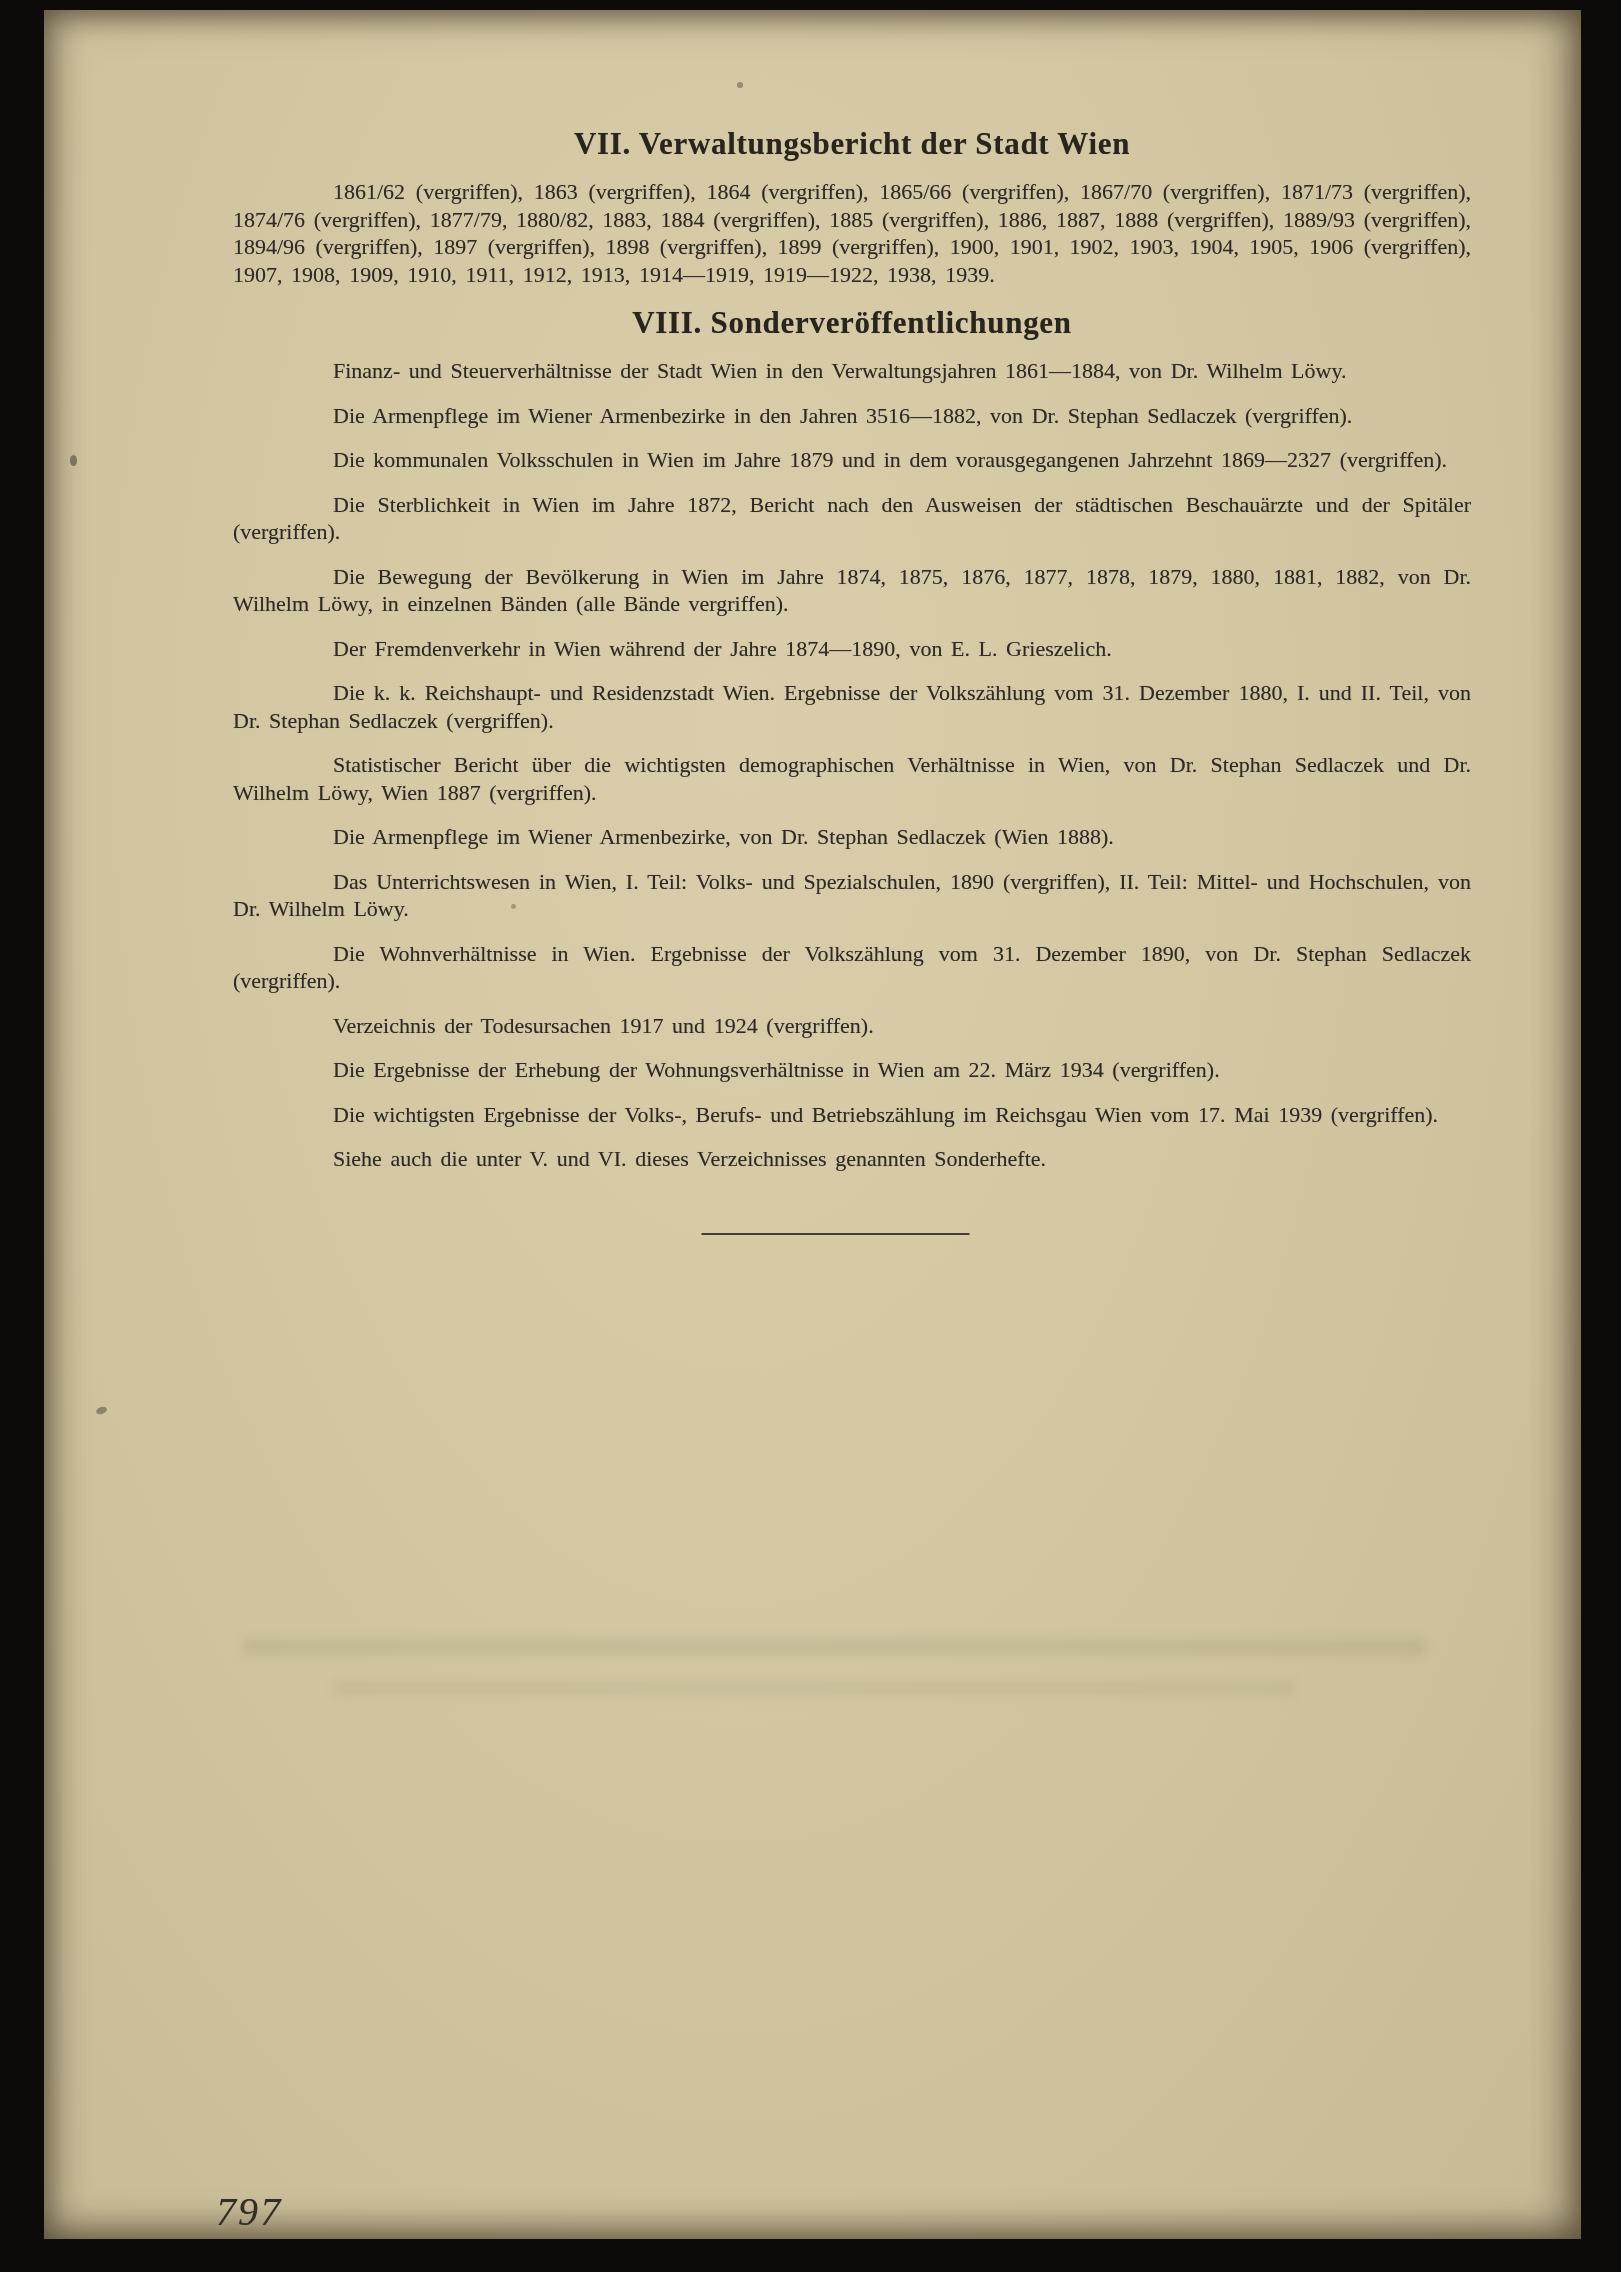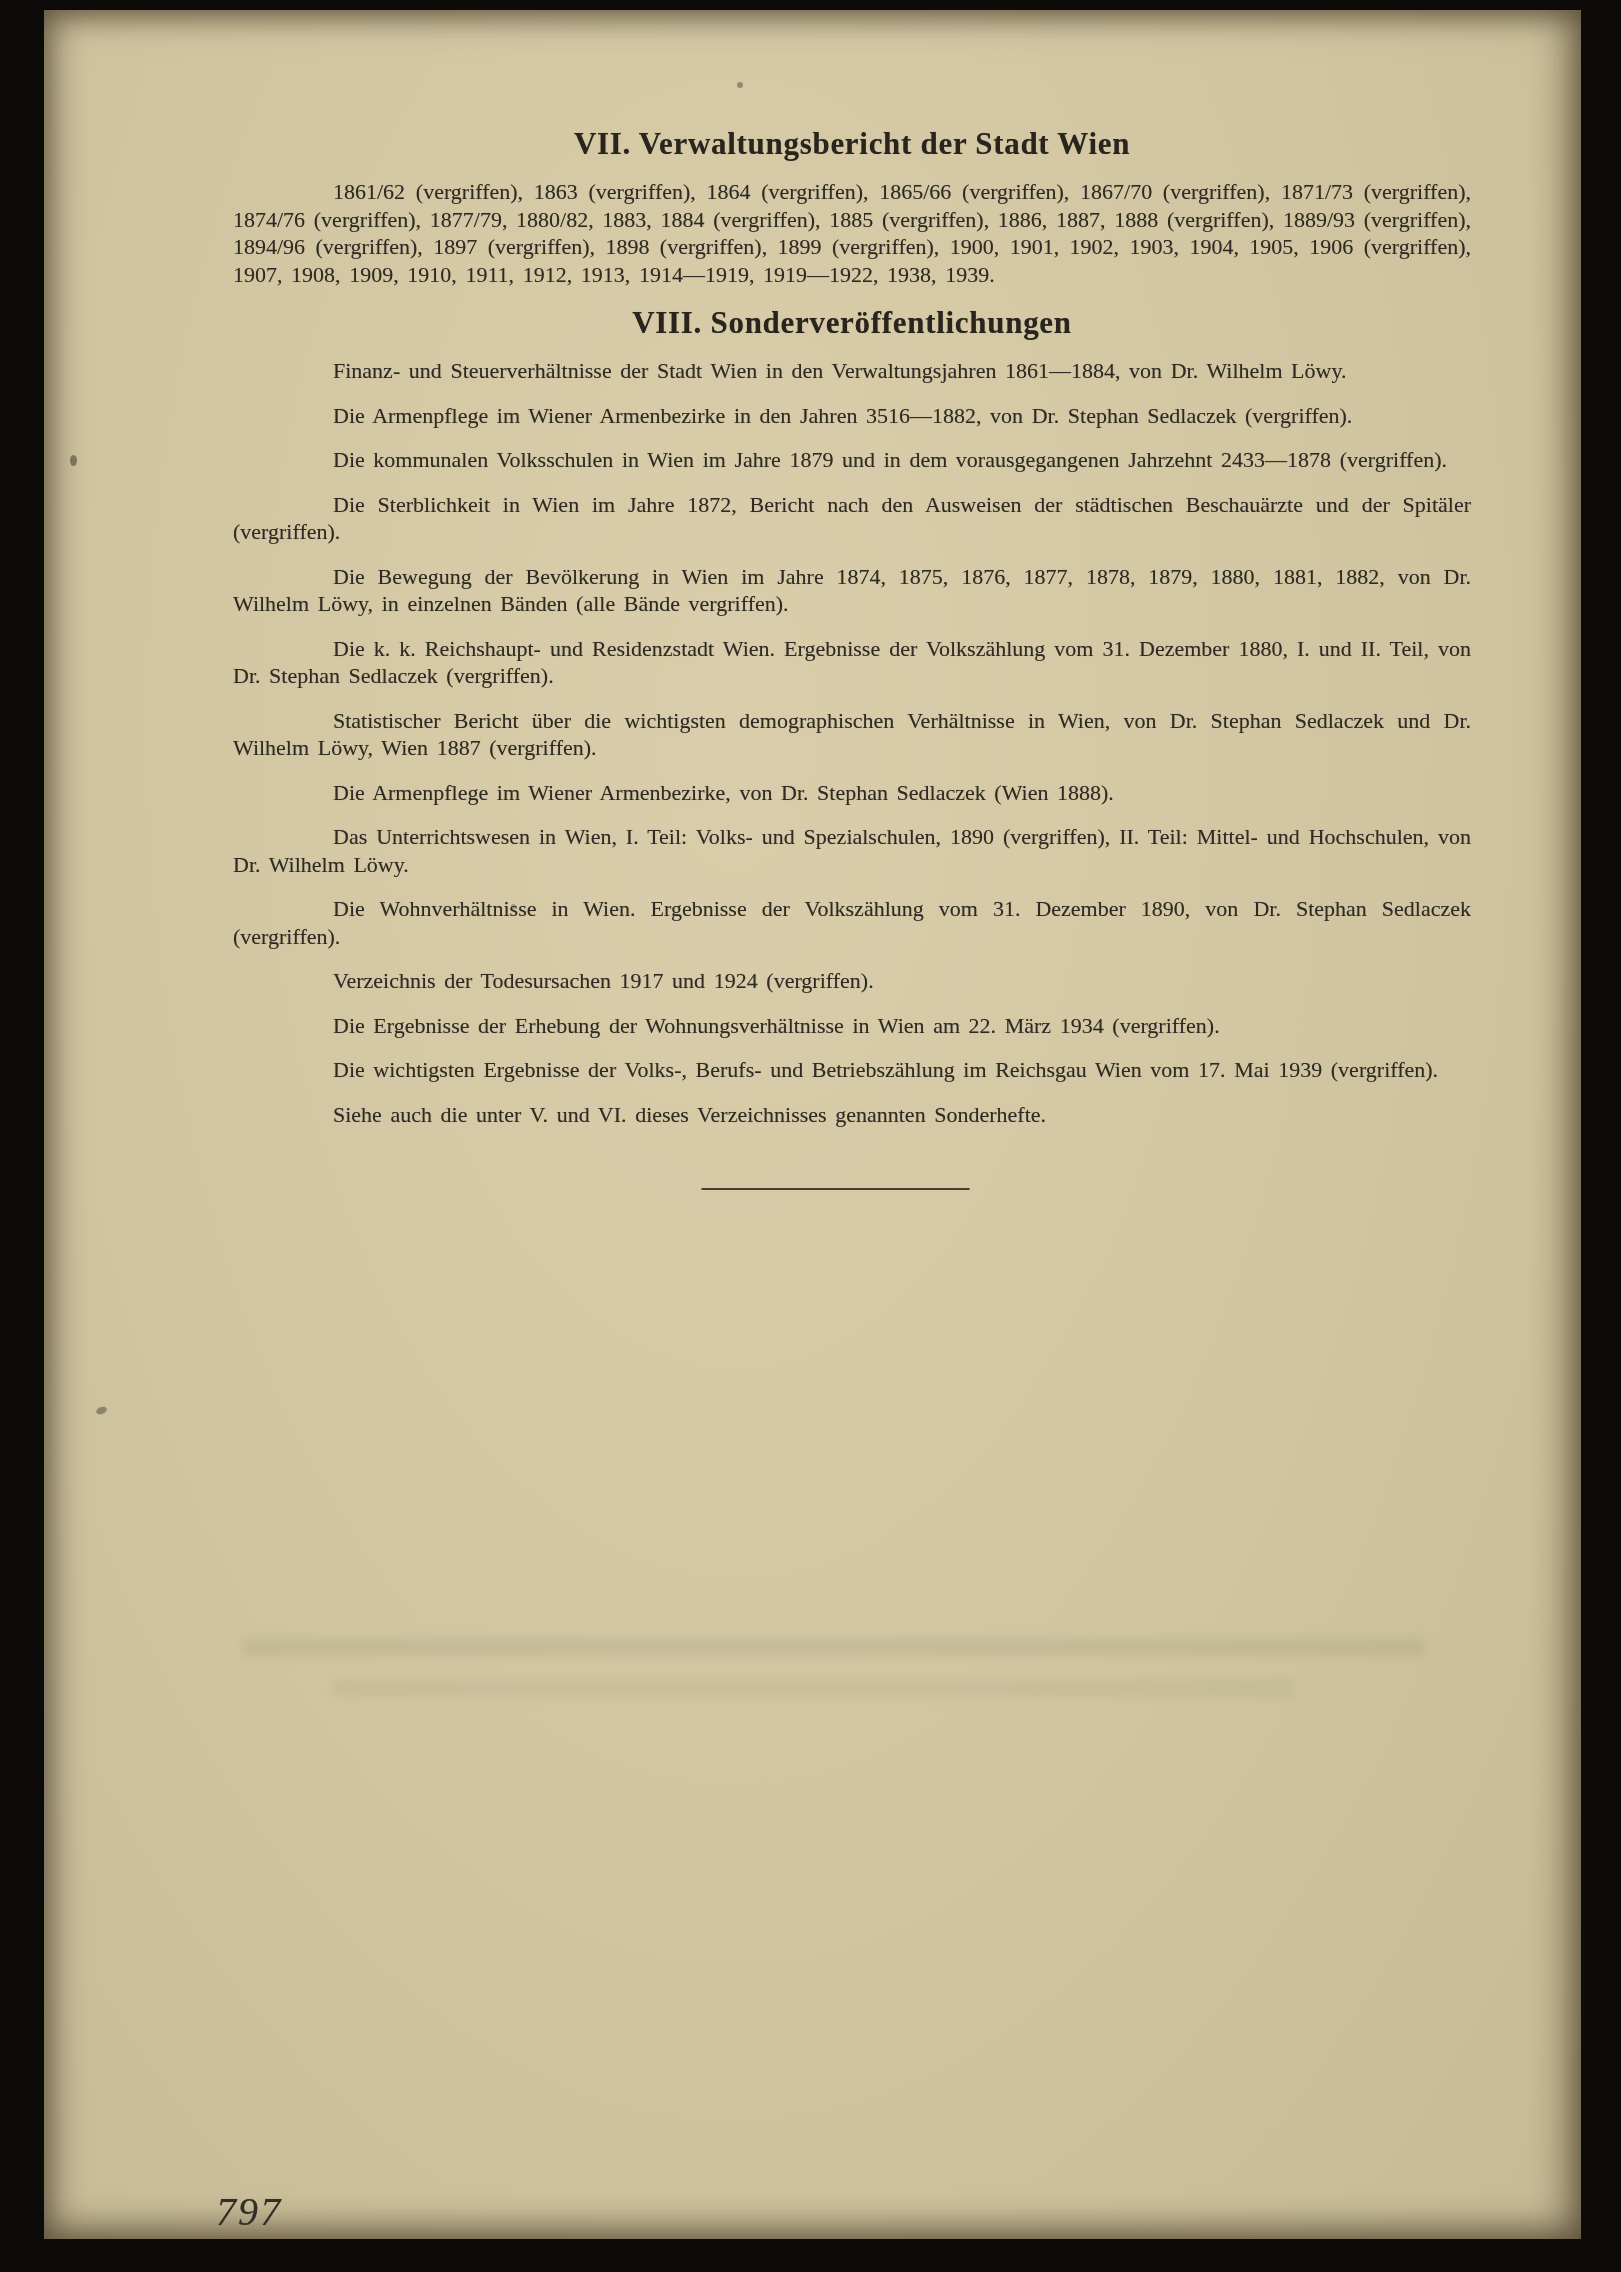--- a/index.html
+++ b/index.html
@@ -95,23 +95,24 @@
     <div class="content">
 
       <h1 class="section-heading">VII. Verwaltungsbericht der Stadt Wien</h1>
 
       <p class="body-par">1861/62 (vergriffen), 1863 (vergriffen), 1864 (vergriffen), 1865/66 (vergriffen), 1867/70 (vergriffen), 1871/73 (vergriffen), 1874/76 (vergriffen), 1877/79, 1880/82, 1883, 1884 (vergriffen), 1885 (vergriffen), 1886, 1887, 1888 (vergriffen), 1889/93 (vergriffen), 1894/96 (vergriffen), 1897 (vergriffen), 1898 (vergriffen), 1899 (vergriffen), 1900, 1901, 1902, 1903, 1904, 1905, 1906 (vergriffen), 1907, 1908, 1909, 1910, 1911, 1912, 1913, 1914—1919, 1919—1922, 1938, 1939.</p>
 
       <h2 class="section-heading">VIII. Sonderveröffentlichungen</h2>
 
       <p class="body-par">Finanz- und Steuerverhältnisse der Stadt Wien in den Verwaltungsjahren 1861—1884, von Dr. Wilhelm Löwy.</p>
       <p class="body-par">Die Armenpflege im Wiener Armenbezirke in den Jahren 3516—1882, von Dr. Stephan Sedlaczek (vergriffen).</p>
-      <p class="body-par">Die kommunalen Volksschulen in Wien im Jahre 1879 und in dem vorausgegangenen Jahrzehnt 2433—1878 (vergriffen).</p>
+      <p class="body-par">Die kommunalen Volksschulen in Wien im Jahre 1879 und in dem vorausgegangenen Jahrzehnt 1869—2327 (vergriffen).</p>
       <p class="body-par">Die Sterblichkeit in Wien im Jahre 1872, Bericht nach den Ausweisen der städtischen Beschauärzte und der Spitäler (vergriffen).</p>
       <p class="body-par">Die Bewegung der Bevölkerung in Wien im Jahre 1874, 1875, 1876, 1877, 1878, 1879, 1880, 1881, 1882, von Dr. Wilhelm Löwy, in einzelnen Bänden (alle Bände vergriffen).</p>
+      <p class="body-par">Der Fremdenverkehr in Wien während der Jahre 1874—1890, von E. L. Grieszelich.</p>
       <p class="body-par">Die k. k. Reichshaupt- und Residenzstadt Wien. Ergebnisse der Volkszählung vom 31. Dezember 1880, I. und II. Teil, von Dr. Stephan Sedlaczek (vergriffen).</p>
       <p class="body-par">Statistischer Bericht über die wichtigsten demographischen Verhältnisse in Wien, von Dr. Stephan Sedlaczek und Dr. Wilhelm Löwy, Wien 1887 (vergriffen).</p>
       <p class="body-par">Die Armenpflege im Wiener Armenbezirke, von Dr. Stephan Sedlaczek (Wien 1888).</p>
       <p class="body-par">Das Unterrichtswesen in Wien, I. Teil: Volks- und Spezialschulen, 1890 (vergriffen), II. Teil: Mittel- und Hochschulen, von Dr. Wilhelm Löwy.</p>
       <p class="body-par">Die Wohnverhältnisse in Wien. Ergebnisse der Volkszählung vom 31. Dezember 1890, von Dr. Stephan Sedlaczek (vergriffen).</p>
       <p class="body-par">Verzeichnis der Todesursachen 1917 und 1924 (vergriffen).</p>
       <p class="body-par">Die Ergebnisse der Erhebung der Wohnungsverhältnisse in Wien am 22. März 1934 (vergriffen).</p>
       <p class="body-par">Die wichtigsten Ergebnisse der Volks-, Berufs- und Betriebszählung im Reichsgau Wien vom 17. Mai 1939 (vergriffen).</p>
       <p class="body-par">Siehe auch die unter V. und VI. dieses Verzeichnisses genannten Sonderhefte.</p>
 

